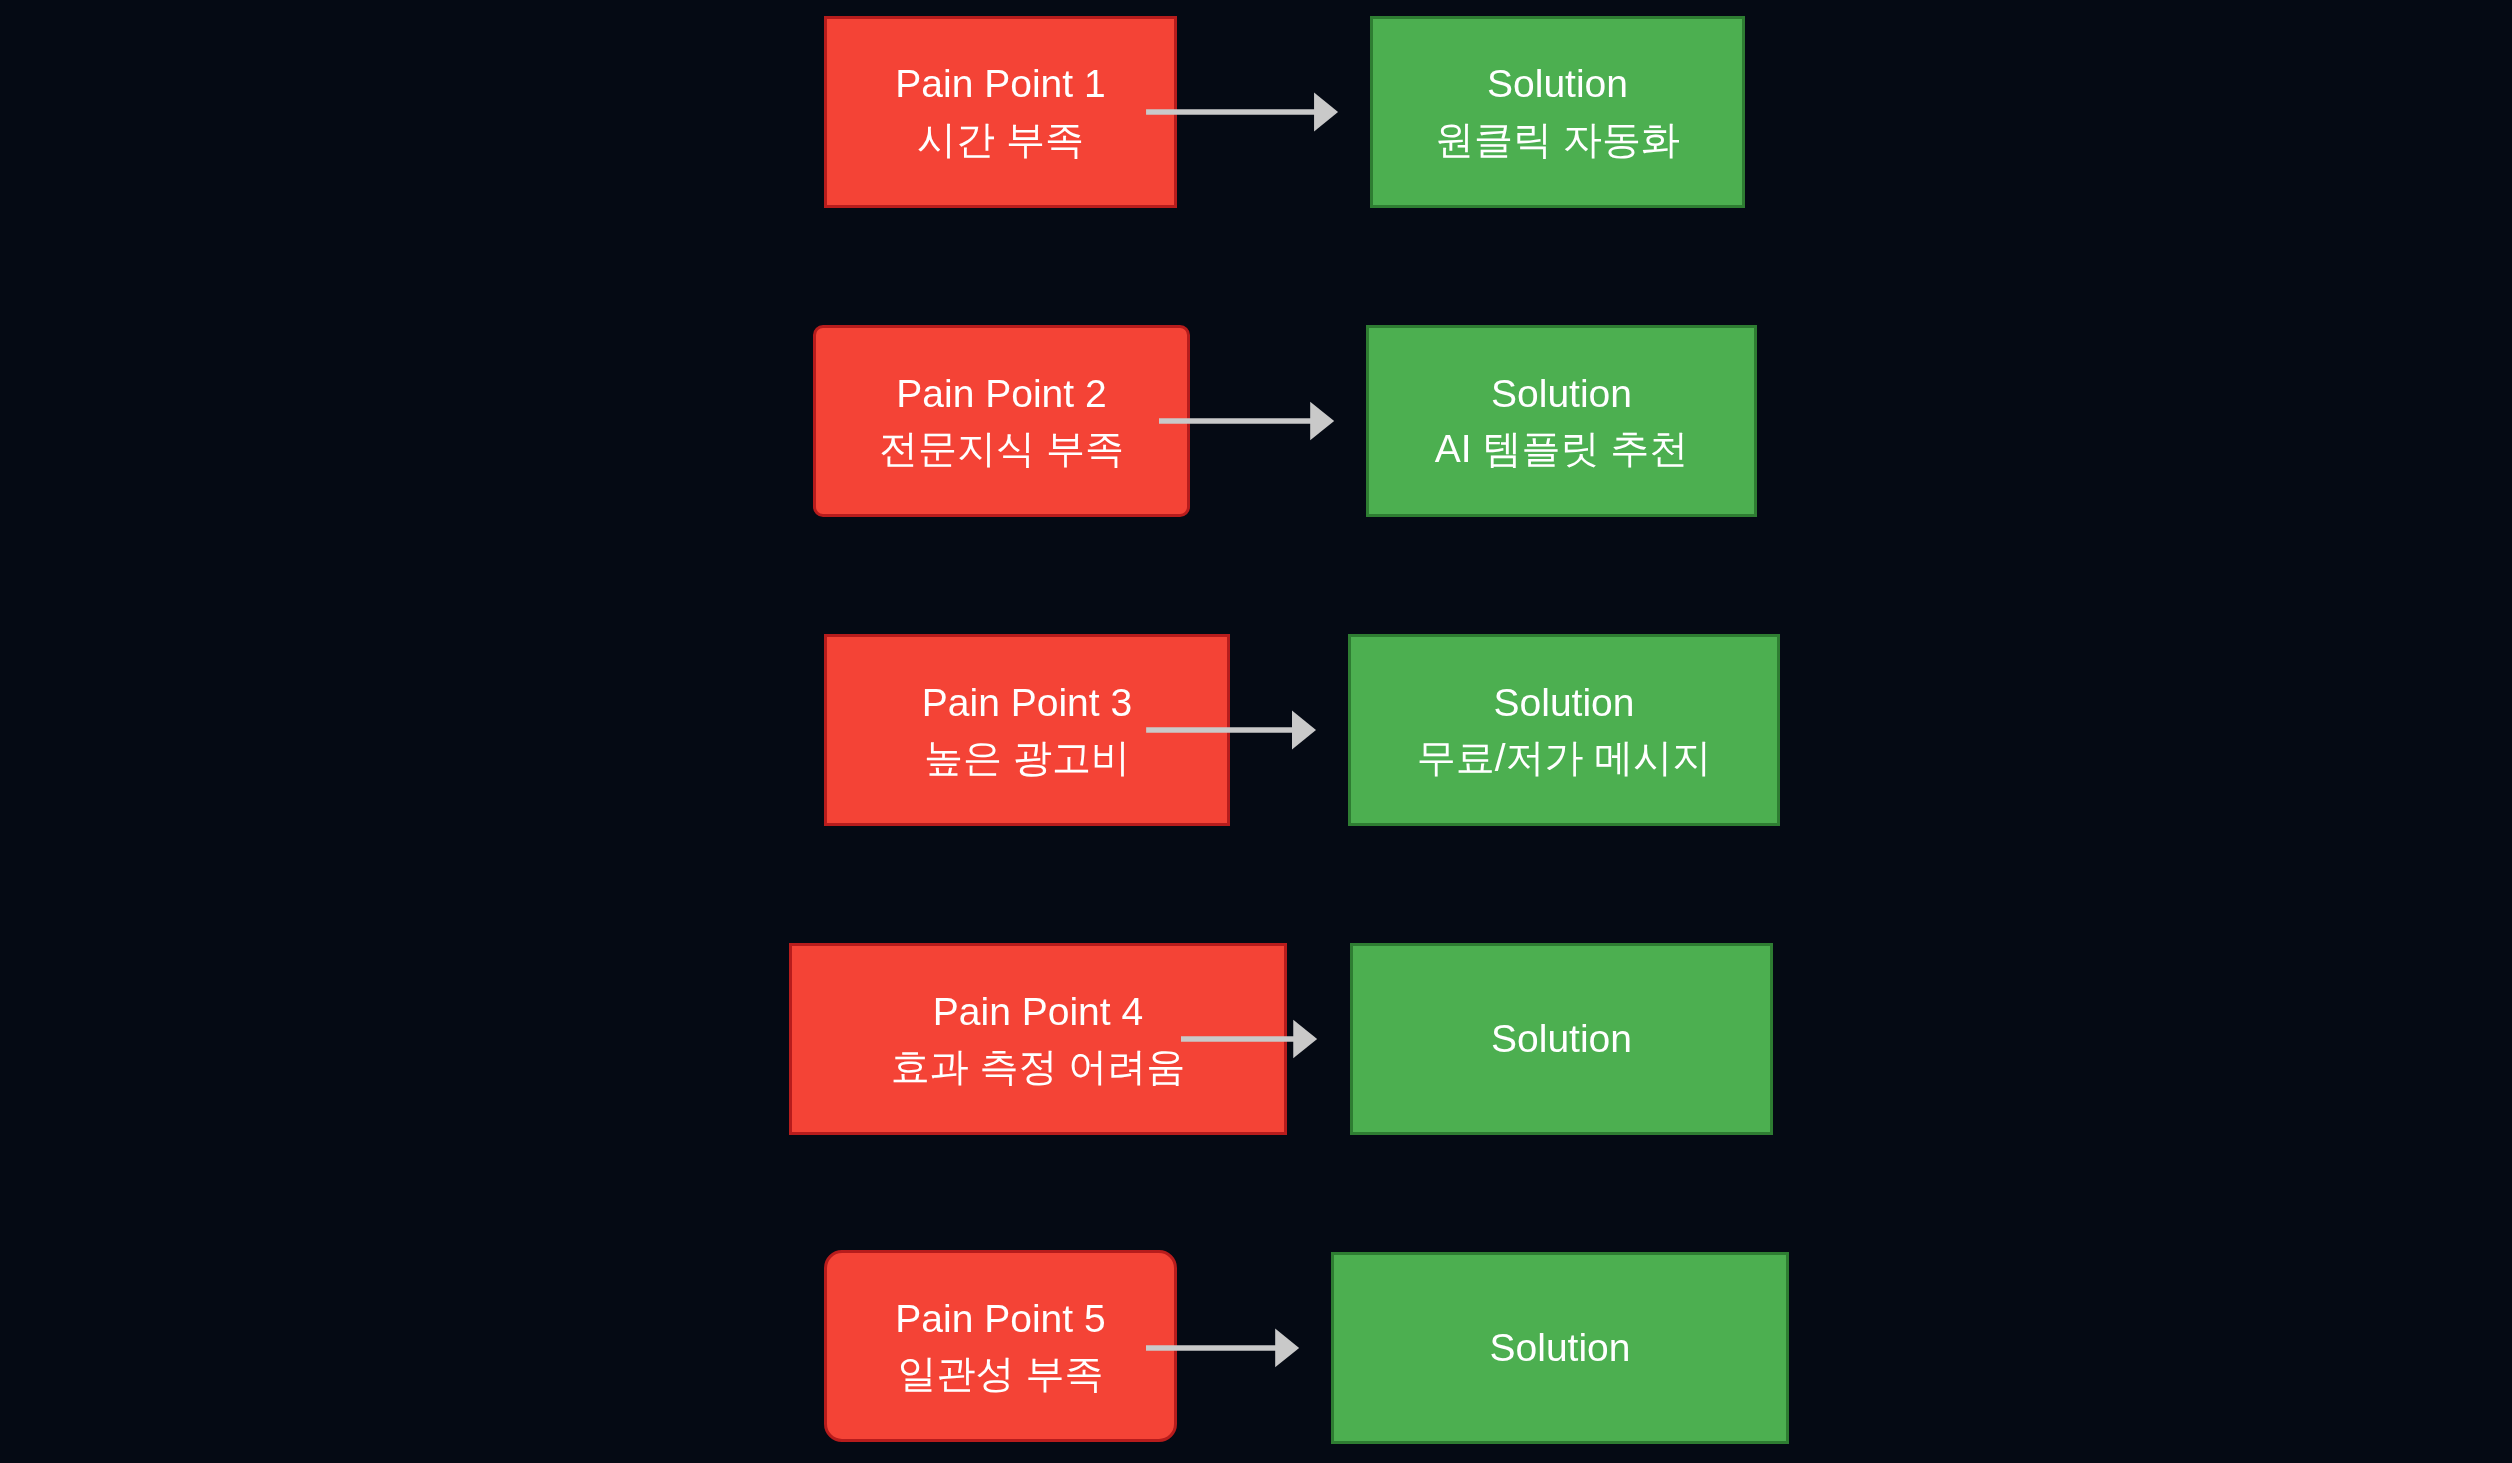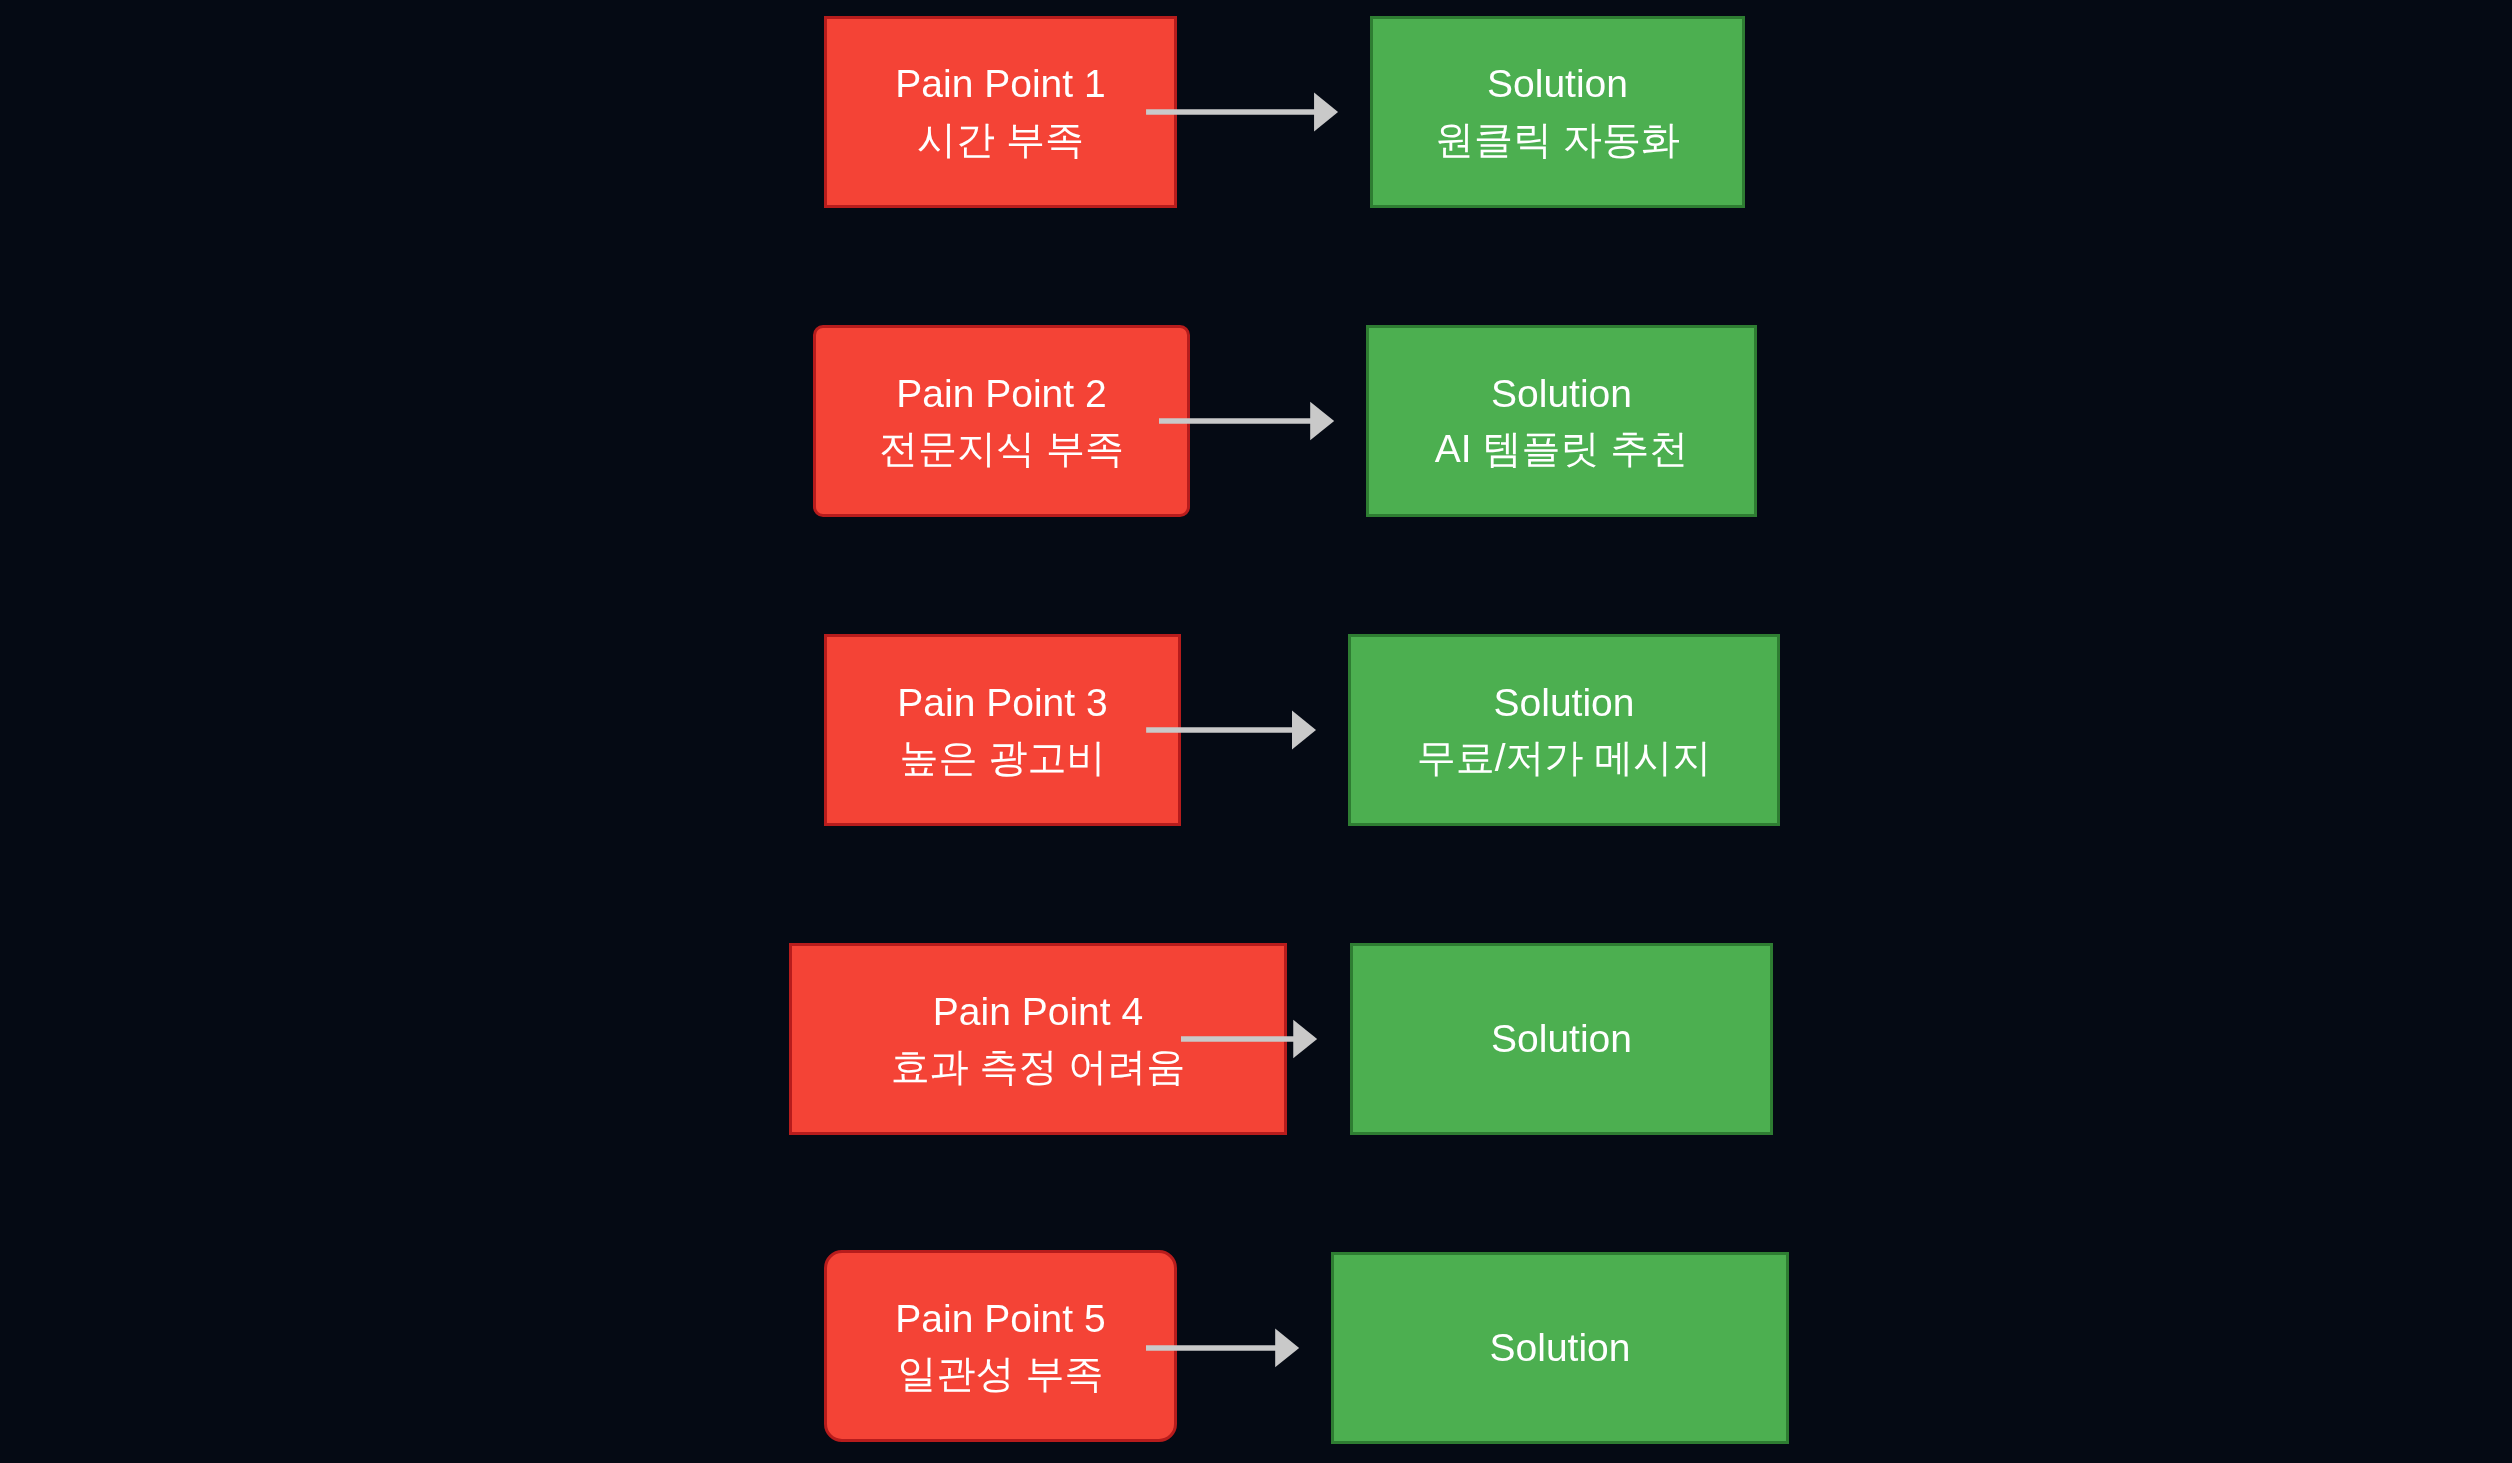--- a/index.html
+++ b/index.html
@@ -90,21 +90,21 @@
         <line x1="0" y1="104" x2="168" y2="104"></line>
         <polygon points="164,83 164,125 190,104"></polygon>
       </svg>
       <div class="box solution" style="left: 1336px; top: 325px; width: 391px; height: 192px;">
         <div class="line1">Solution</div>
         <div class="line2">AI 템플릿 추천</div>
       </div>
     </div>
 
     <div class="row">
-      <div class="box pain" style="left: 794px; top: 634px; width: 357px; height: 192px;">
+      <div class="box pain" style="left: 794px; top: 634px; width: 406px; height: 192px;">
         <div class="line1">Pain Point 3</div>
         <div class="line2">높은 광고비</div>
       </div>
       <svg class="arrow" xmlns="http://www.w3.org/2000/svg" width="172" height="192" viewBox="0 0 186 208" style="left: 1146px; top: 634px;">
         <line x1="0" y1="104" x2="162" y2="104"></line>
         <polygon points="158,83 158,125 184,104"></polygon>
       </svg>
       <div class="box solution" style="left: 1318px; top: 634px; width: 432px; height: 192px;">
         <div class="line1">Solution</div>
         <div class="line2">무료/저가 메시지</div>

